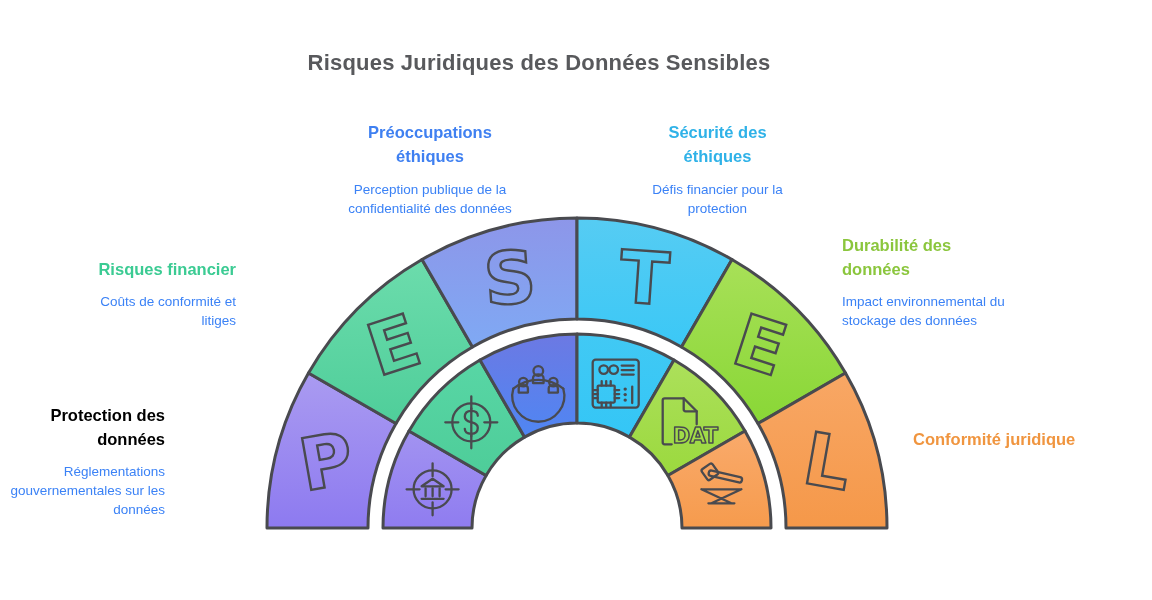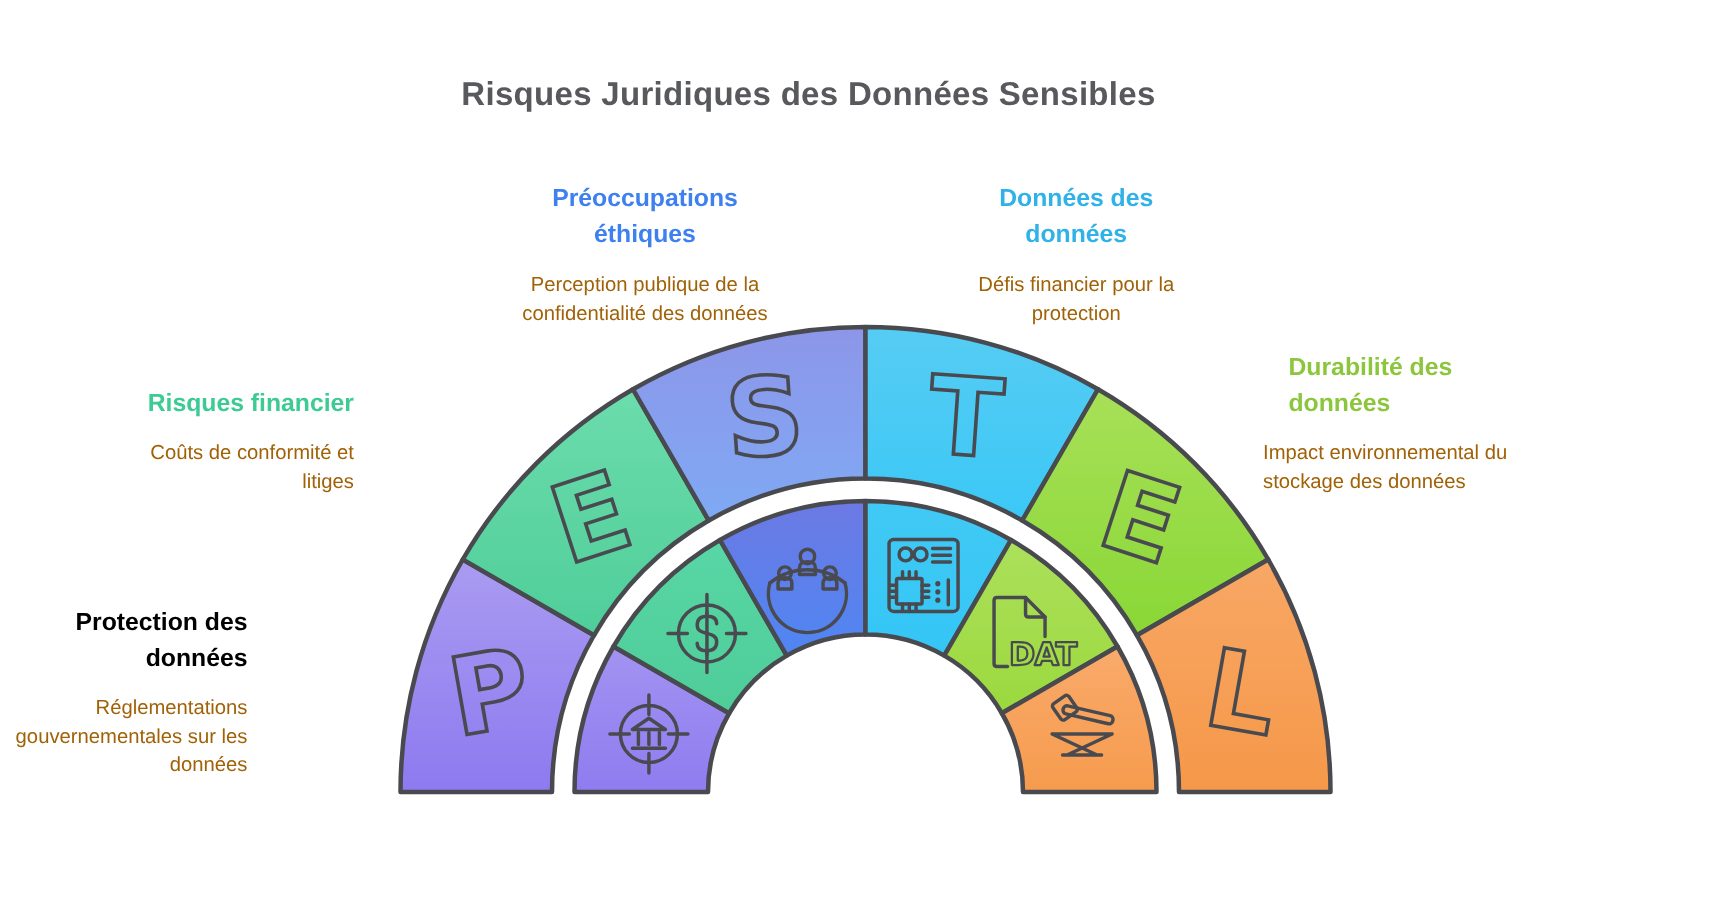--- a/index.html
+++ b/index.html
@@ -1,56 +1,57 @@
 <!DOCTYPE html>
 <html><head>
 <meta charset="utf-8">
 <style>
   html,body{margin:0;padding:0;width:1152px;height:600px;background:#ffffff;overflow:hidden;
     font-family:"Liberation Sans",sans-serif;}
   #stage{position:relative;width:1078px;height:600px;}
   #page-title{position:absolute;left:0;right:0;top:50px;text-align:center;
     font-size:22px;font-weight:bold;color:#58595c;letter-spacing:.2px;}
   .label{position:absolute;}
-  .label .heading{font-size:16.5px;font-weight:bold;line-height:24px;margin-left:17px;}
-  .label .desc{font-size:13.5px;line-height:19px;color:#a16207;margin-top:11px;}
+  .label .heading{font-size:16.5px;font-weight:bold;line-height:24px;}
+  .label .desc{font-size:13.5px;line-height:19px;color:#3b82f6;margin-top:11px;}
   .align-center{text-align:center;}
   .align-right{text-align:right;}
   .align-left{text-align:left;}
   .align-center .heading{margin:12px auto;}
   .align-right .heading{margin-left:auto;}
   #diagram{position:absolute;left:0;top:0;}
 </style>
 </head>
 <body>
 
 <div id="stage">
   <div id="page-title">Risques Juridiques des Données Sensibles</div>
   <div id="labels">
       <div class="label align-center" style="top: 108px; width: 220px; left: 320px;">
         <div class="heading" style="color: rgb(63, 128, 241); max-width: 170px;">Préoccupations éthiques</div>
         <div class="desc">Perception publique de la confidentialité des données</div>
       </div>
       <div class="label align-center" style="top: 108px; width: 185px; left: 625px;">
-        <div class="heading" style="color: rgb(47, 178, 232); max-width: 150px;">Données des données</div>
+        <div class="heading" style="color: rgb(47, 178, 232); max-width: 150px;">Sécurité des éthiques</div>
         <div class="desc">Défis financier pour la protection</div>
       </div>
       <div class="label align-right" style="top: 257px; width: 165px; right: 842px;">
         <div class="heading" style="color: rgb(59, 203, 147);">Risques financier</div>
         <div class="desc">Coûts de conformité et litiges</div>
       </div>
       <div class="label align-left" style="top: 233px; width: 196px; left: 842px;">
         <div class="heading" style="color: rgb(139, 198, 61); max-width: 160px;">Durabilité des données</div>
         <div class="desc">Impact environnemental du stockage des données</div>
       </div>
       <div class="label align-right" style="top: 403px; width: 182px; right: 913px;">
         <div class="heading" style="color: #000000; max-width: 155px;">Protection des données</div>
         <div class="desc">Réglementations gouvernementales sur les données</div>
       </div>
       <div class="label align-left" style="top: 427px; width: 200px; left: 913px;">
+        <div class="heading" style="color: rgb(240, 149, 63);">Conformité juridique</div>
       </div>
     </div>
   <div id="diagram"><svg width="1152" height="600" viewBox="0 0 1152 600">
         <defs>
           <linearGradient id="go0" x1="0" y1="0" x2="0" y2="1">
             <stop offset="0" stop-color="#aa9bf1"></stop>
             <stop offset="1" stop-color="#8d7af0"></stop>
           </linearGradient>
           <linearGradient id="go1" x1="0" y1="0" x2="0" y2="1">
             <stop offset="0" stop-color="#6cdcac"></stop>

